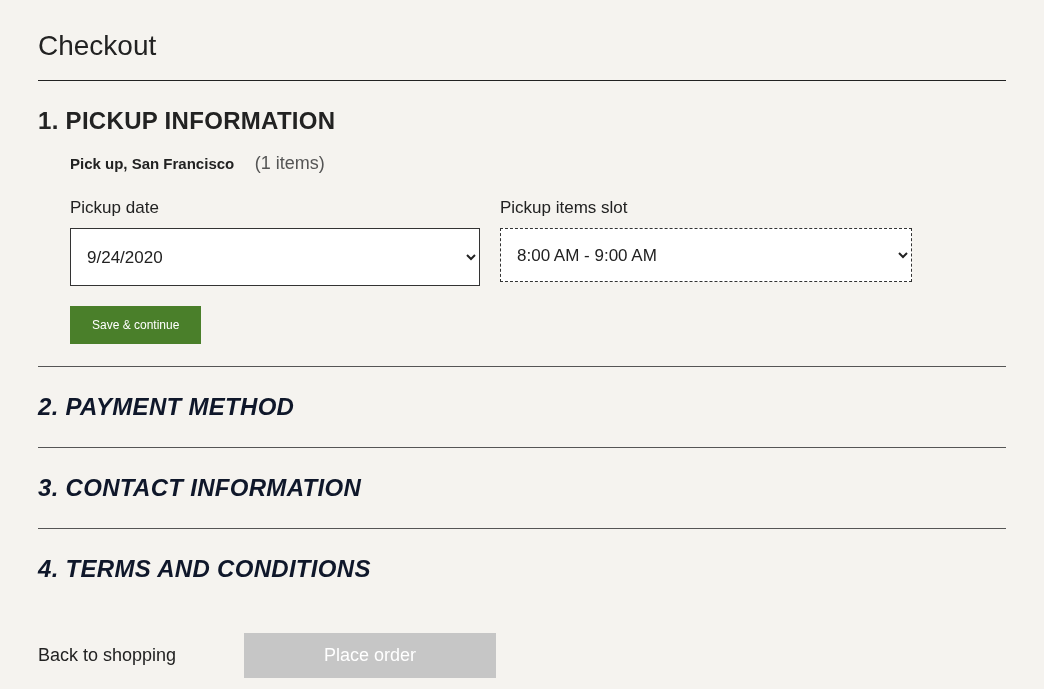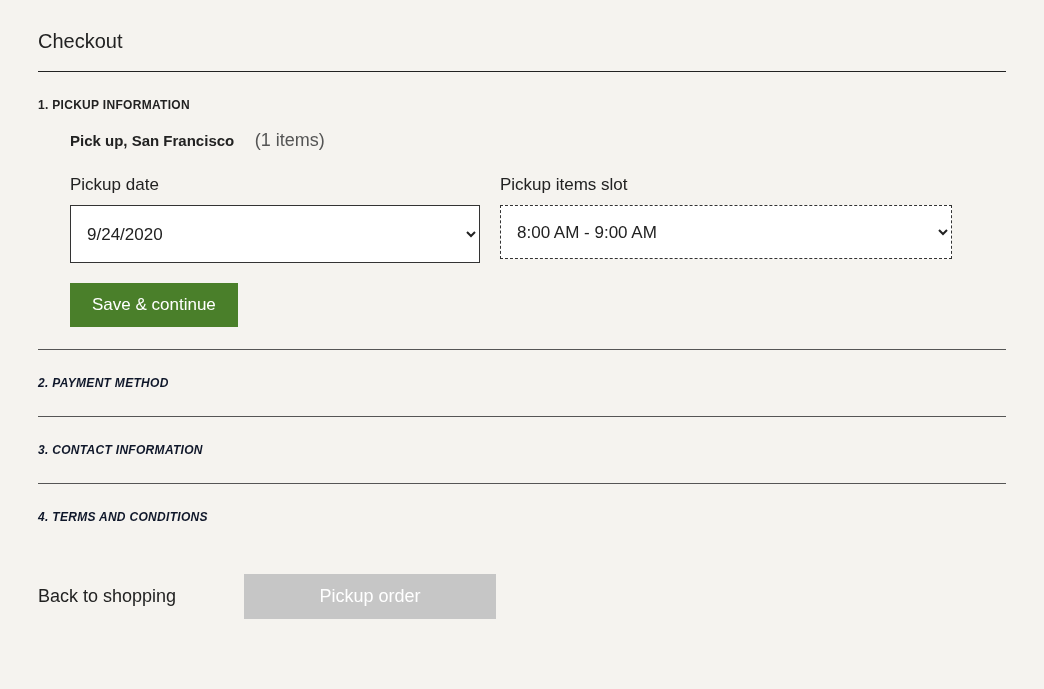--- a/index.html
+++ b/index.html
@@ -8,40 +8,40 @@
       padding: 0;
     }
     body {
       font-family: "Segoe UI", -apple-system, BlinkMacSystemFont, sans-serif;
       background: #f5f3ef;
       color: #222;
       padding: 30px 38px;
       width: 1044px;
     }
     .page-title {
-      font-size: 20px;
+      font-size: 28px;
       font-weight: 400;
       color: #222;
       margin-bottom: 18px;
     }
     .divider {
       border: none;
       border-top: 1px solid #222;
       margin: 0;
     }
     .divider-light {
       border: none;
       border-top: 1px solid #555;
       margin: 0;
     }
     .step-section {
       padding-top: 26px;
     }
     .step-header {
-      font-size: 12px;
+      font-size: 24px;
       font-weight: 700;
       letter-spacing: 0.3px;
       color: #222;
       margin-bottom: 18px;
       text-transform: uppercase;
     }
     .step-header.inactive {
       color: #0f172a;
       margin-bottom: 26px;
       font-style: italic;
@@ -85,35 +85,35 @@
       height: 58px;
       border: 1px solid #333;
       background: #fff;
       font-size: 17px;
       padding: 0 12px;
       appearance: auto;
       font-family: inherit;
       color: #222;
     }
     .select-dashed {
-      width: 452px;
+      width: 412px;
       height: 54px;
       border: 1.5px dashed #333;
       background: #fff;
       font-size: 17px;
       padding: 0 12px;
       appearance: auto;
       font-family: inherit;
       color: #222;
     }
     .btn-primary {
       background: #4a7f2a;
       color: #fff;
       border: none;
-      font-size: 17px;
+      font-size: 12px;
       padding: 12px 22px;
       cursor: pointer;
       font-family: inherit;
       margin-bottom: 22px;
     }
     .footer-actions {
       display: flex;
       align-items: center;
       gap: 68px;
       margin-top: 50px;
@@ -188,14 +188,14 @@
 
 <section class="step-section">
   <h2 class="step-header inactive">
     <span class="step-number">4.</span>
     <span>TERMS AND CONDITIONS</span>
   </h2>
 </section>
 
 <div class="footer-actions">
   <a class="link-back">Back to shopping</a>
-  <button class="btn-place-order" disabled="">Pickup order</button>
+  <button class="btn-place-order" disabled="">Place order</button>
 </div>
 
 </body></html>

